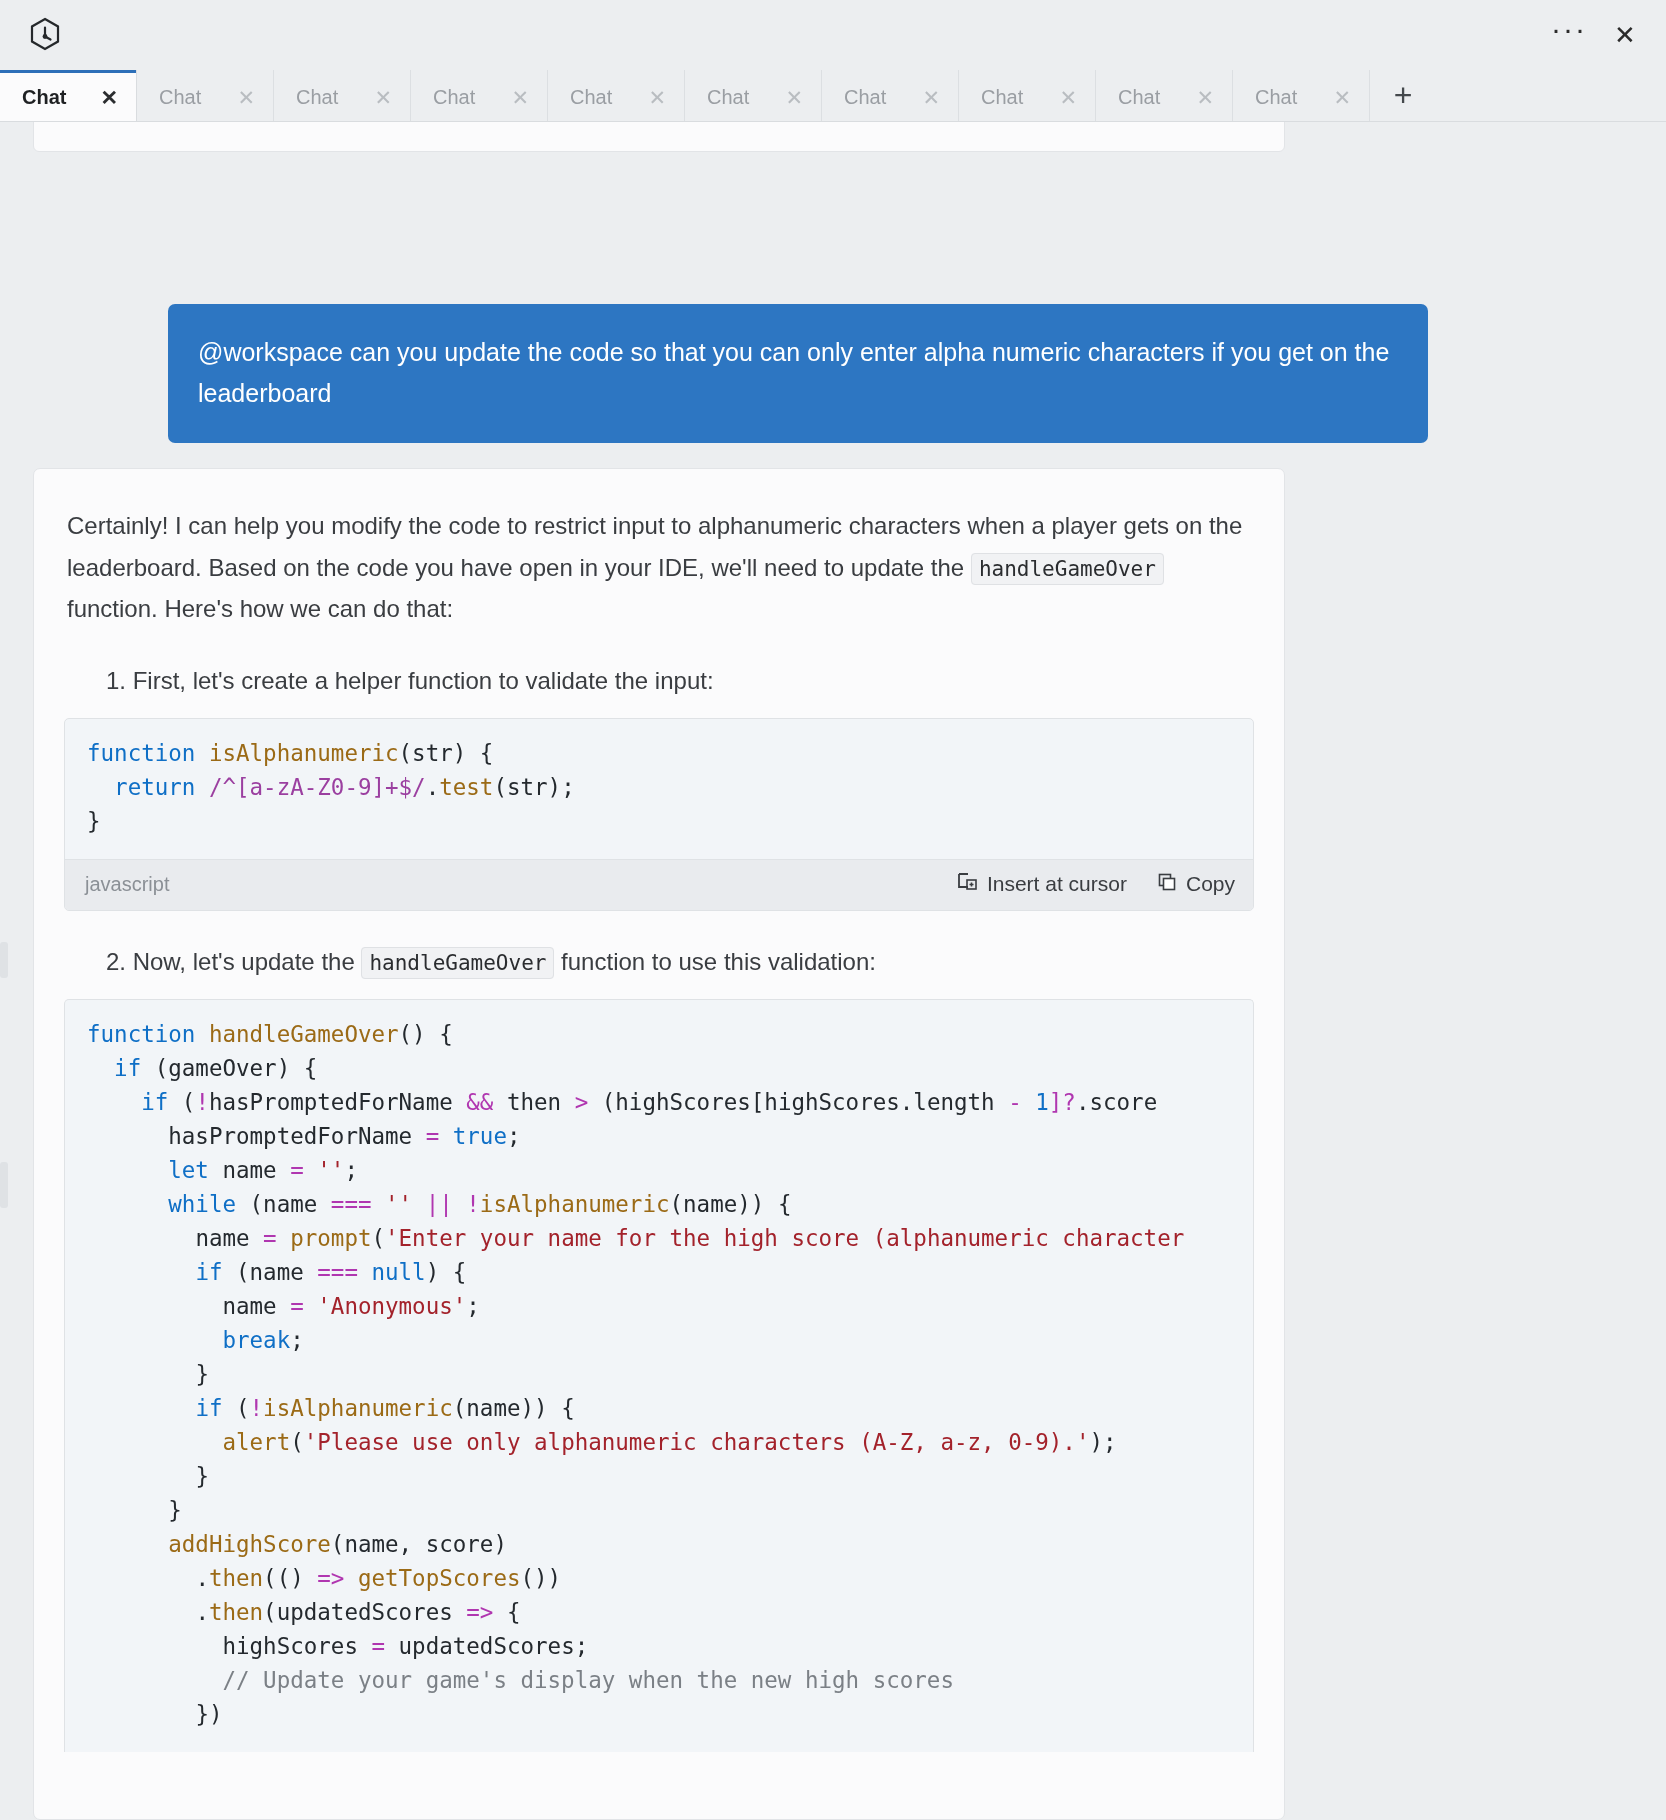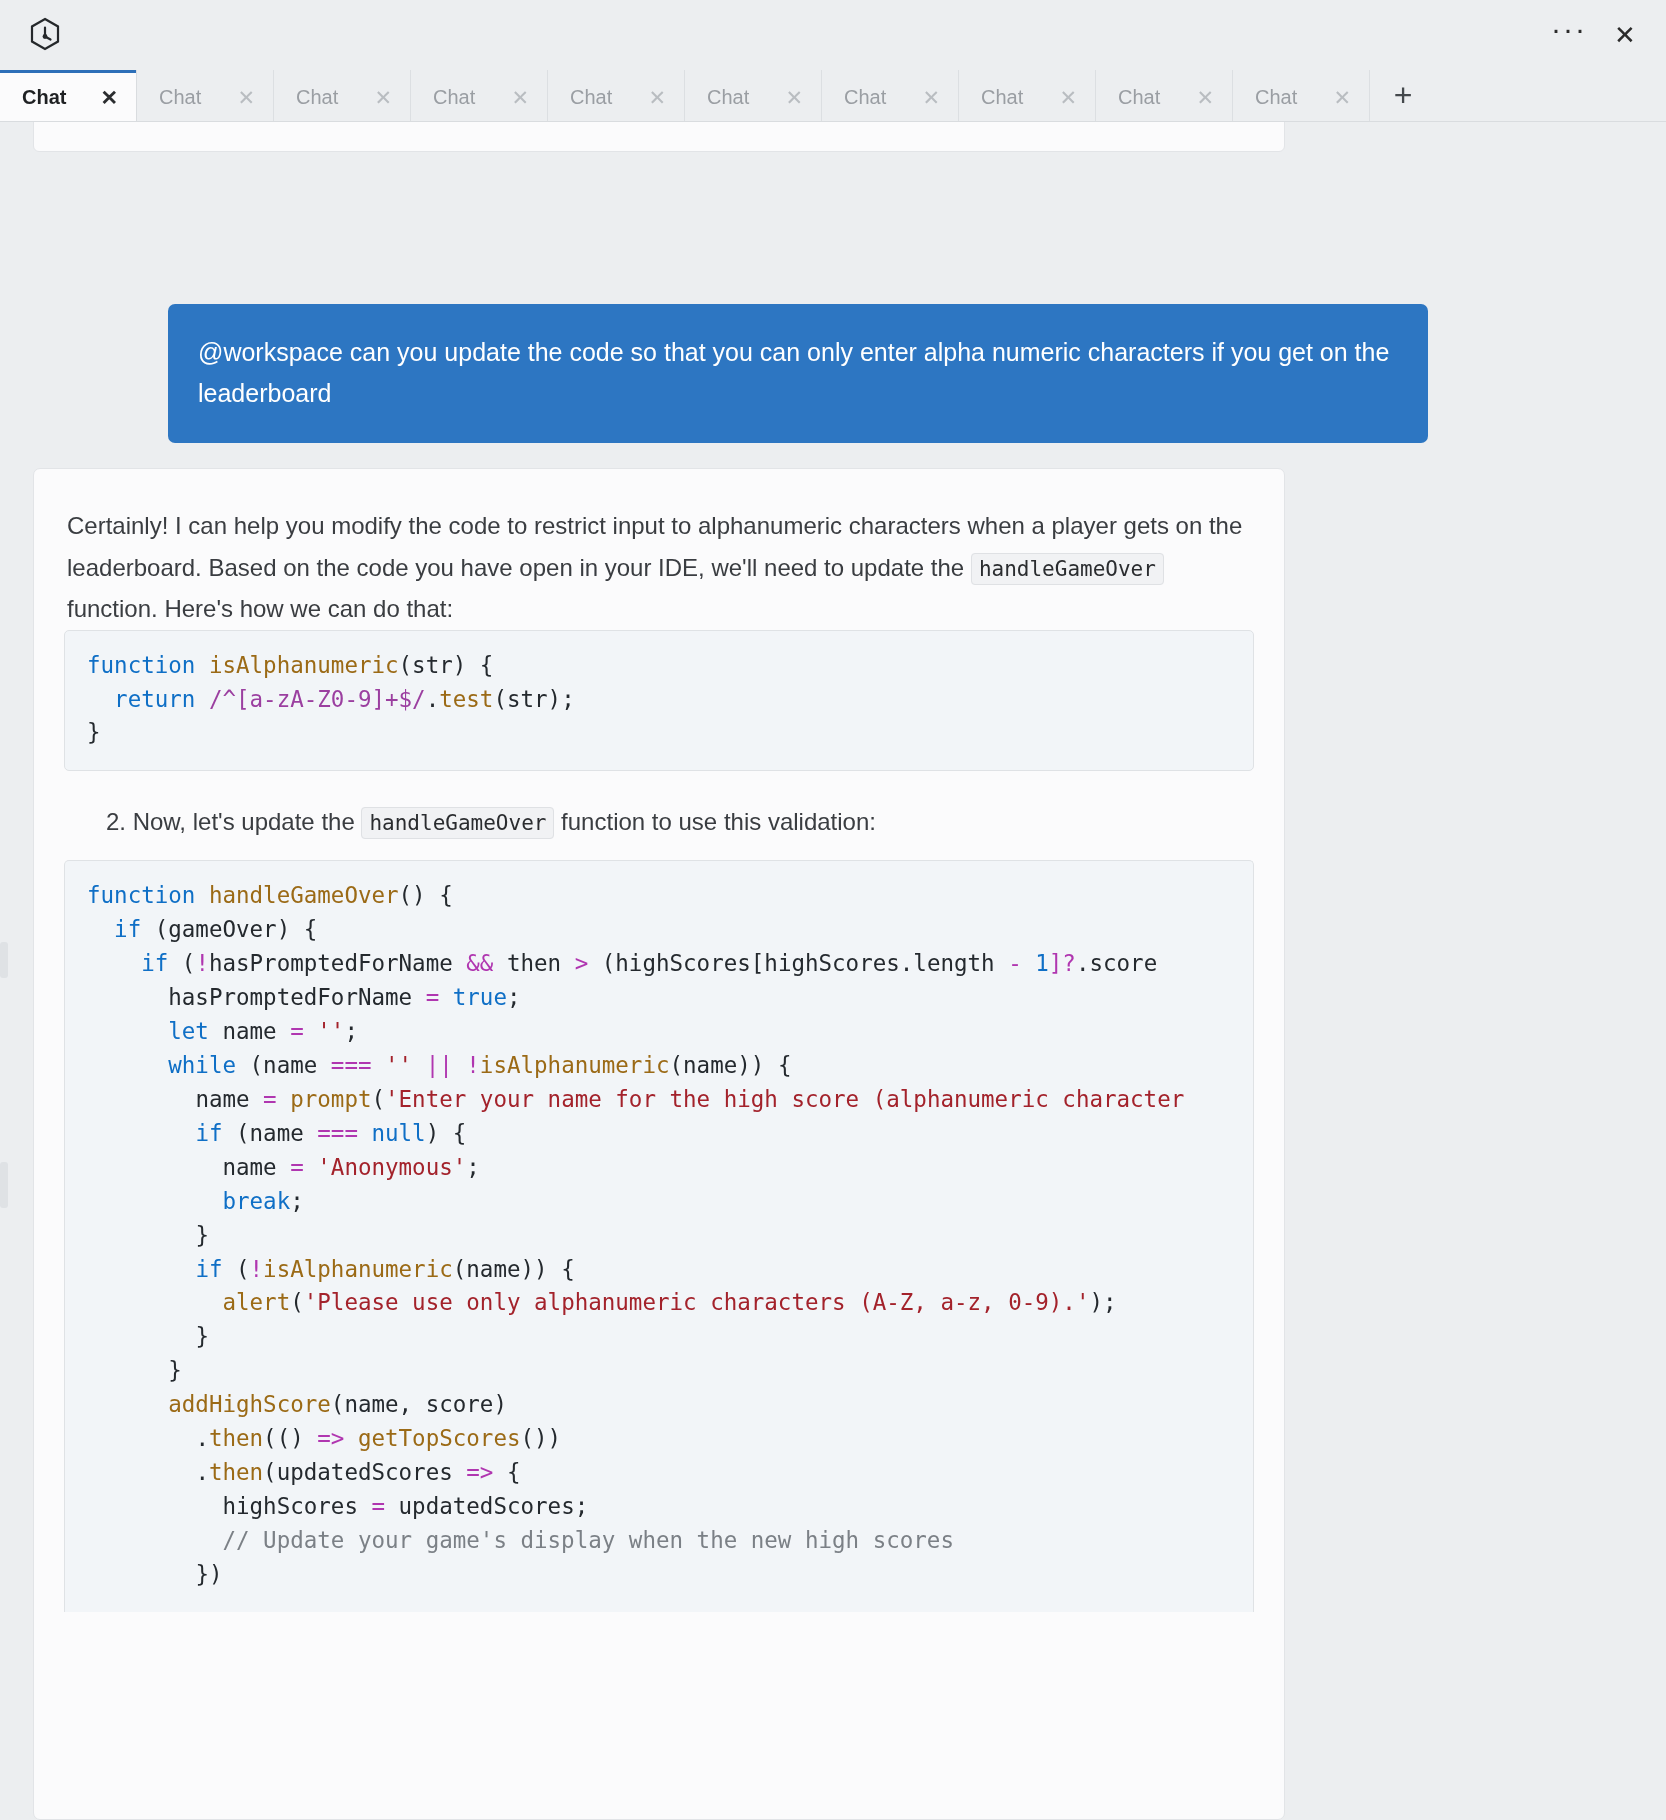--- a/index.html
+++ b/index.html
@@ -284,25 +284,50 @@
   <div class="edge-stub" style="top:1040px; height:46px;"></div>
 
   <div class="user-msg">
     <b>@workspace</b><span> can you update the code so that you can only enter alpha numeric characters if you get on the leaderboard</span>
   </div>
 
   <div class="assistant-card">
 
     <p class="para"><span>Certainly! I can help you modify the code to restrict input to alphanumeric characters when a player gets on the leaderboard. Based on the code you have open in your IDE, we'll need to update the </span><code class="inline">handleGameOver</code><span> function. Here's how we can do that:</span></p>
 
+    <div class="ol-item">1. First, let's create a helper function to validate the input:</div>
 
     <div class="codeblock">
       <pre><span class="k">function</span> <span class="fn">isAlphanumeric</span><span class="nm">(str) {</span>
   <span class="k">return</span> <span class="re">/^[a-zA-Z0-9]+$/</span><span class="nm">.</span><span class="fn">test</span><span class="nm">(str);</span>
 <span class="nm">}</span></pre>
+      <div class="code-footer">
+        <span class="code-lang">javascript</span>
+        <div class="code-actions">
+          <div class="code-action">
+            <span>
+              <svg width="22" height="22" viewBox="0 0 22 22" fill="none">
+                <path d="M3 3 H12 M3 3 V16 H12" stroke="#3a3d41" stroke-width="1.8" fill="none"></path>
+                <rect x="11" y="9" width="9" height="9" stroke="#3a3d41" stroke-width="1.6" fill="none"></rect>
+                <path d="M15.5 11.5 V15.5 M13.5 13.5 H17.5" stroke="#3a3d41" stroke-width="1.6"></path>
+              </svg>
+            </span>
+            <span>Insert at cursor</span>
+          </div>
+          <div class="code-action">
+            <span>
+              <svg width="20" height="20" viewBox="0 0 20 20" fill="none">
+                <rect x="2.5" y="2.5" width="11" height="11" stroke="#3a3d41" stroke-width="1.6" fill="none"></rect>
+                <rect x="6.5" y="6.5" width="11" height="11" stroke="#3a3d41" stroke-width="1.6" fill="#fff"></rect>
+              </svg>
+            </span>
+            <span>Copy</span>
+          </div>
+        </div>
+      </div>
     </div>
 
     <div class="ol-item"><span>2. Now, let's update the </span><code class="inline">handleGameOver</code><span> function to use this validation:</span></div>
 
     <div class="codeblock" style="border-bottom:none;border-radius:5px 5px 0 0;">
       <pre><span class="k">function</span> <span class="fn">handleGameOver</span><span class="nm">() {</span>
   <span class="k">if</span> <span class="nm">(gameOver) {</span>
     <span class="k">if</span> <span class="nm">(</span><span class="op">!</span><span class="nm">hasPromptedForName</span> <span class="op">&amp;&amp;</span> <span class="nm">then</span> <span class="op">&gt;</span> <span class="nm">(highScores[highScores.length</span> <span class="op">-</span> <span class="k">1</span><span class="op">]?</span><span class="nm">.score</span>
       <span class="nm">hasPromptedForName</span> <span class="op">=</span> <span class="k">true</span><span class="nm">;</span>
       <span class="k">let</span> <span class="nm">name</span> <span class="op">=</span> <span class="str">''</span><span class="nm">;</span>

